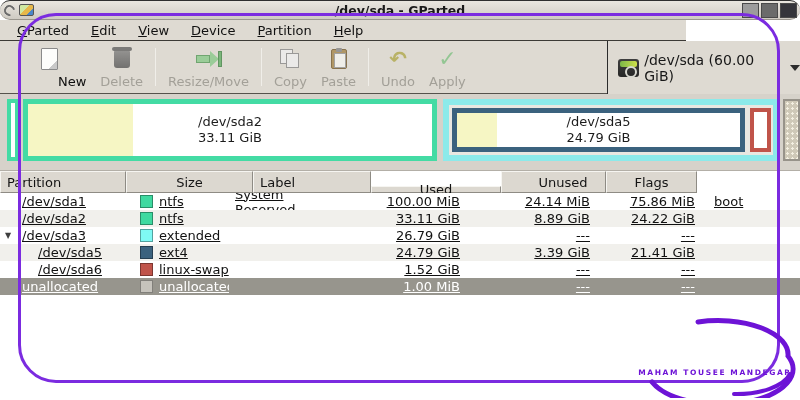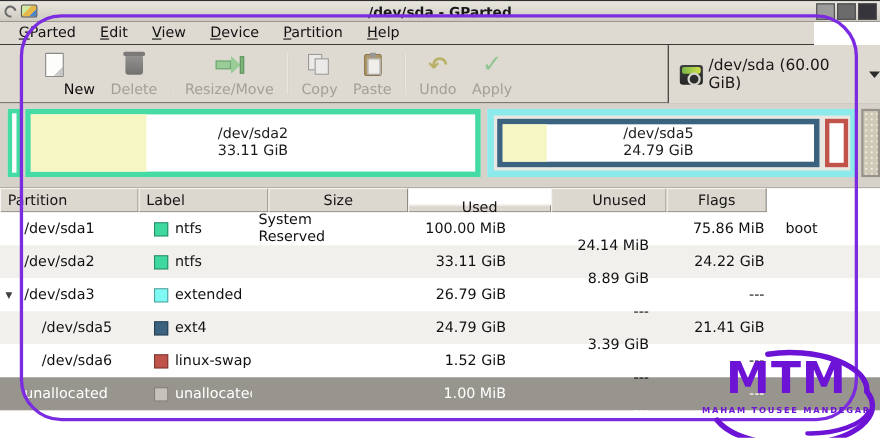--- a/index.html
+++ b/index.html
@@ -2,31 +2,31 @@
 <html><head>
 <meta charset="utf-8">
 <style>
   * { margin:0; padding:0; box-sizing:border-box; }
   html,body { width:800px; height:400px; overflow:hidden; }
   body { font-family:"DejaVu Sans","Liberation Sans",sans-serif; font-size:13px; color:#111; background:#fff; position:relative; }
 
   
   .titlebar { position:absolute; top:0; left:0; width:800px; height:20px;
     background:linear-gradient(#e9e6df,#cfcbc3); border-top:1px solid #2e2e2e; border-bottom:1px solid #9a968e;
-    display:flex; align-items:center; }
+    display:flex; align-items:center;border-radius:10px; }
   .tb-left { display:flex; align-items:center; gap:4px; padding-left:4px; }
   .swirl { width:11px; height:11px; border:2px solid #6b6b6b; border-radius:50%; border-right-color:transparent; transform:rotate(35deg); }
   .appicon { width:15px; height:12px; border:1px solid #555; background:linear-gradient(135deg,#cfe8a0 0 40%,#e6b84a 40% 70%,#4a86c8 70%); border-radius:2px; }
   .tb-title { position:absolute; left:0; right:0; text-align:center; font-weight:bold; font-size:12.5px; color:#1a1a1a; }
   .tb-btns { position:absolute; right:3px; top:2px; display:flex; gap:2px; }
   .wbtn { width:17px; height:15px; border:1px solid #4a4a4a; }
   .wbtn.min { background:#9c9c9c; } .wbtn.max { background:#6b6b6b; } .wbtn.close { background:#35353b; }
 
   
-  .menubar { position:absolute; top:20px; left:0; width:740px; height:21px; background:#dedad2;
+  .menubar { position:absolute; top:20px; left:0; width:686px; height:21px; background:#dedad2;
     border-bottom:1px solid #3c3a36; display:flex; align-items:center; padding-left:6px; }
   .menu-item { padding:1px 11px; color:#111; cursor:default; }
   .menu-item .mn { text-decoration:underline; }
 
   
   .toolbar { position:absolute; top:41px; left:0; width:800px; height:53px; background:#dedad2;
     border-bottom:1px solid #55524c; display:flex; align-items:center; padding-left:6px; }
   .tool-btn { display:flex; flex-direction:column; align-items:center; justify-content:flex-end; height:48px; padding:2px 7px; }
   .tool-btn .lab { font-size:13px; margin-top:2px; color:#a3a098; }
   .tool-btn.enabled .lab { color:#0d0d0d;margin-left:45px; }
@@ -71,21 +71,21 @@
   .used { position:absolute; left:0; top:0; bottom:0; background:#f6f6c4; }
   .pcap { position:absolute; inset:0; display:flex; flex-direction:column; align-items:center; justify-content:center; line-height:16px; color:#1c1c1c; }
 
   
   .thead { position:absolute; top:171px; left:0; width:800px; height:22px; display:flex; }
   .th { background:#dcd8d0; border-top:1px solid #f6f5f1; border-left:1px solid #f6f5f1;
     border-right:1px solid #8e8b84; border-bottom:1px solid #8e8b84; display:flex; align-items:center; padding:0 6px; color:#141414; }
   .c1{width:126px;} .c2{width:103px;} .c3{width:118px;} .c4{width:127px;} .c5{width:130px;margin-top:15px;} .c6{width:105px;padding-left:25px;} .c7{width:91px;}
   .th.center { justify-content:center; }
   .tbody { position:absolute; top:193px; left:0; width:800px; }
-  .trow { display:flex; height:30px; align-items:flex-start; background:#fff; }
+  .trow { display:flex; height:17px; align-items:flex-end; background:#fff;text-decoration:underline; }
   .trow.alt { background:#f1f0ec; }
   .trow.selected { background:#97958d; color:#fff; }
   .td { display:flex; align-items:center; height:100%; overflow:hidden; }
   .td.name { position:relative; }
   .expander { position:absolute; left:5px; font-size:8px; color:#3f3f3f; }
   .pname { margin-left:22px; white-space:nowrap; }
   .indent1 .pname { margin-left:38px; }
   .swatch { width:13px; height:13px; margin-left:14px; border:1px solid rgba(0,0,0,.35); flex:0 0 auto; }
   .fsname { margin-left:6px; white-space:nowrap; }
   .td.lbl { padding-left:6px; }
@@ -203,22 +203,22 @@
         <span>24.79 GiB</span>
       </div>
     </div>
     <div class="pb-sda6"></div>
   </div>
   <div class="pbox pb-unalloc"></div>
 </div>
 
 <div class="thead">
   <div class="th c1">Partition</div>
+  <div class="th c4 center">Size</div>
   <div class="th c3">Label</div>
-  <div class="th c4 center">Size</div>
   <div class="th c5 center">Used</div>
   <div class="th c6 center">Unused</div>
   <div class="th c7 center">Flags</div>
 </div>
 
 <div class="tbody">
 
   <div class="trow">
     <div class="td name c1">
         <span class="pname">/dev/sda1</span>
@@ -311,15 +311,14 @@
   </div>
 
 </div>
 
 <div class="frame"></div>
 <div class="wm">
   <svg viewBox="0 0 160 82">
     <path d="M 14 66 A 70 34 0 0 0 150 40 A 70 34 0 0 0 60 6" fill="none" stroke="#6d13d6" stroke-width="5" stroke-linecap="round"></path>
     <path d="M 96 78 A 55 26 0 0 0 152 58" fill="none" stroke="#6d13d6" stroke-width="4" stroke-linecap="round"></path>
   </svg>
-  <div class="t1">MTM</div>
   <div class="t2">MAHAM TOUSEE MANDEGAR</div>
 </div>
 
 </body></html>

